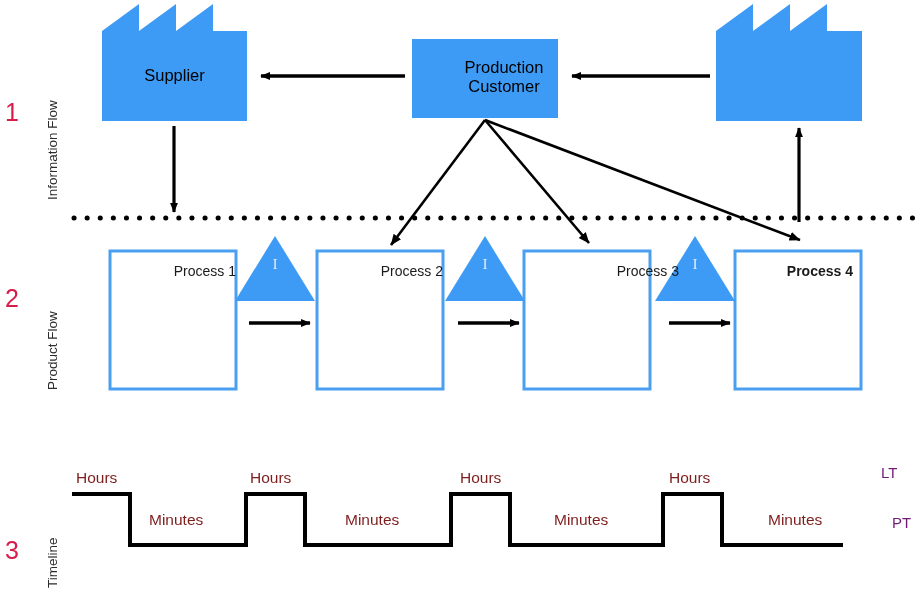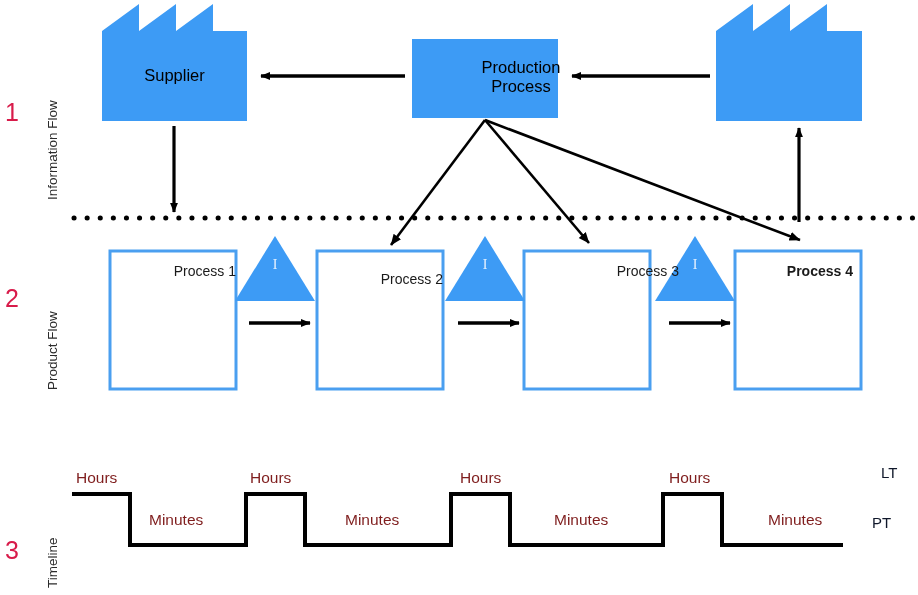--- a/index.html
+++ b/index.html
@@ -73,21 +73,21 @@
     font-family: "Liberation Sans", sans-serif;
     font-size: 15.5px;
     color: #7f1d1d;
     white-space: nowrap;
     user-select: none;
   }
   .side-text {
     position: absolute;
     font-family: "Liberation Sans", sans-serif;
     font-size: 15px;
-    color: #0f172a;
+    color: #701a75;
     user-select: none;
   }
 </style>
 </head>
 <body>
 
 <div id="vsm-root">
 
   <svg id="vsm-svg" viewBox="0 0 918 595" xmlns="http://www.w3.org/2000/svg">
     <defs>
@@ -145,43 +145,43 @@
   <div class="lane-label" style="left:45px; top:200px;">Information Flow</div>
 
   <div class="lane-number" style="left:5px; top:286px;">2</div>
   <div class="lane-label" style="left:45px; top:390px;">Product  Flow</div>
 
   <div class="lane-number" style="left:5px; top:538px;">3</div>
   <div class="lane-label" style="left:45px; top:588px;">Timeline</div>
 
   <div class="node-text entity-text" style="left:102px; top:66px; width:145px;">Supplier</div>
 
-  <div class="node-text entity-text" style="left:420px; top:58px; width:146px;padding-left:28px;">
+  <div class="node-text entity-text" style="left:403px; top:58px; width:146px;padding-left:28px;">
     <div>Production</div>
-    <div>Process</div>
+    <div>Customer</div>
   </div>
 
 
   <div class="node-text process-text" style="left:110px; top:263px; width:126px;">Process 1</div>
-  <div class="node-text process-text" style="left:317px; top:263px; width:126px;margin-top:8px;">Process 2</div>
+  <div class="node-text process-text" style="left:317px; top:263px; width:126px;">Process 2</div>
   <div class="node-text process-text" style="left:524px; top:263px; width:126px;margin-left:29px;">Process 3</div>
   <div class="node-text process-text" style="left:735px; top:263px; width:118px;font-weight:bold;">Process 4</div>
 
   <div class="node-text inv-text" style="left:255px; top:257px; width:40px;">I</div>
   <div class="node-text inv-text" style="left:465px; top:257px; width:40px;">I</div>
   <div class="node-text inv-text" style="left:675px; top:257px; width:40px;">I</div>
 
   <div class="tl-text" style="left:76px; top:469px;">Hours</div>
   <div class="tl-text" style="left:149px; top:511px;">Minutes</div>
 
   <div class="tl-text" style="left:250px; top:469px;">Hours</div>
   <div class="tl-text" style="left:345px; top:511px;">Minutes</div>
 
   <div class="tl-text" style="left:460px; top:469px;">Hours</div>
   <div class="tl-text" style="left:554px; top:511px;">Minutes</div>
 
   <div class="tl-text" style="left:669px; top:469px;">Hours</div>
   <div class="tl-text" style="left:768px; top:511px;">Minutes</div>
 
   <div class="side-text" style="left:881px; top:464px;">LT</div>
-  <div class="side-text" style="left:872px; top:514px;">PT</div>
+  <div class="side-text" style="left:892px; top:514px;">PT</div>
 
 </div>
 
 </body></html>

